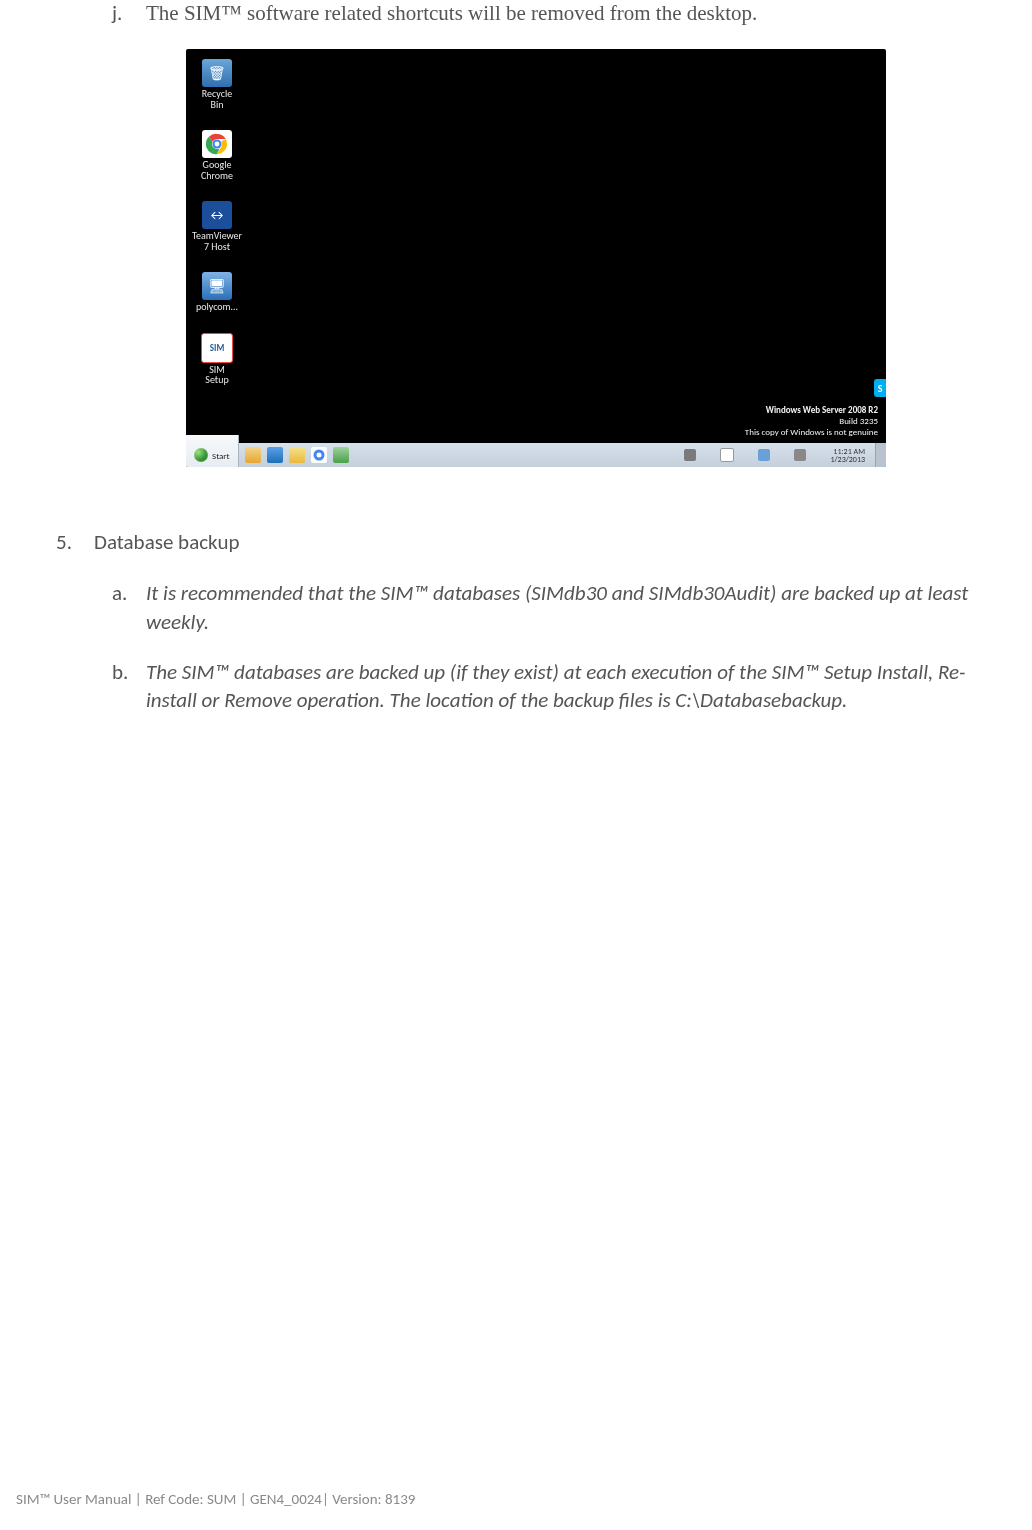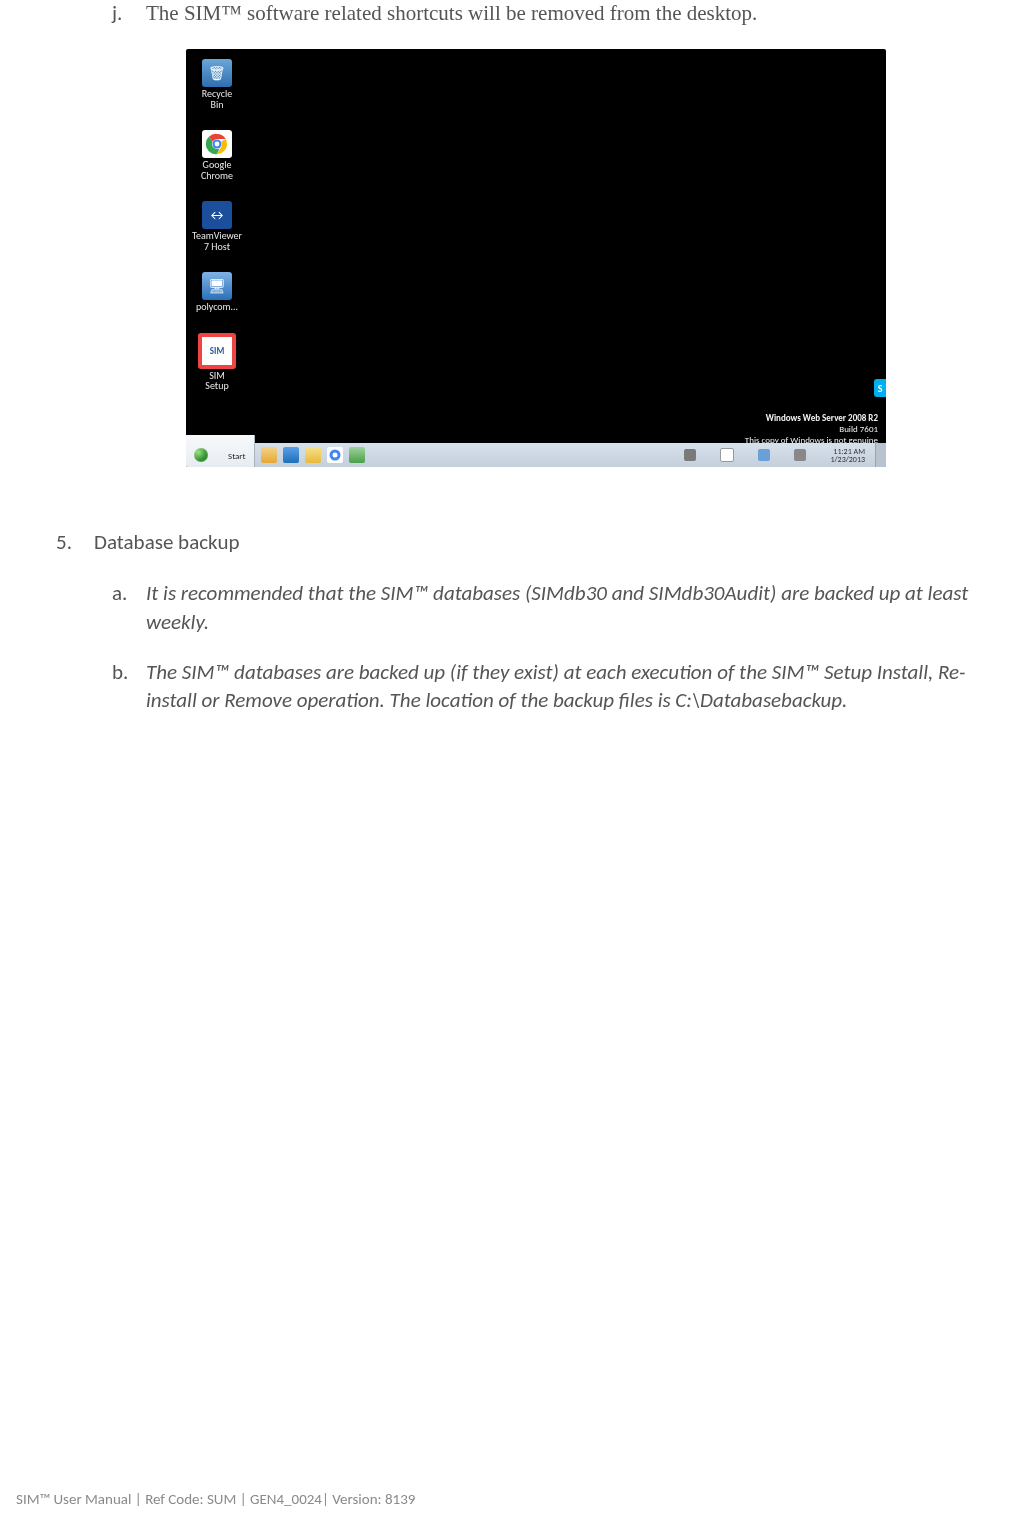--- a/index.html
+++ b/index.html
@@ -66,21 +66,21 @@
   .dicon .ilabel {
     font-size: 10px;
     color: #e8e8e8;
     text-align: center;
     line-height: 1.05;
     text-shadow: 0 0 2px #000;
   }
   .watermark {
     position: absolute;
     right: 8px;
-    bottom: 22px;
+    bottom: 30px;
     text-align: right;
     color: #f2f2f2;
     font-size: 9px;
     line-height: 1.2;
   }
   .watermark .wm1 { font-weight: 600; }
   .skype-edge {
     position: absolute;
     right: 0;
     bottom: 70px;
@@ -97,21 +97,21 @@
     right: 0;
     bottom: 0;
     height: 24px;
     background: linear-gradient(#d7e1ec, #c4cfdb);
     display: flex;
     align-items: center;
     font-size: 9px;
     color: #222;
   }
   .tb-start {
-    display:flex;align-items:center;gap:20px;
+    display:flex;align-items:center;gap:4px;
     background: linear-gradient(#f7f9fb,#e3e9f0);
     height:100%; padding:8px 8px;
     border-right:1px solid #aab4bf;
   }
   .tb-start .orb {
     width:14px;height:14px;border-radius:50%;
     background: radial-gradient(circle at 30% 30%, #9be27e, #2f8f2f 60%, #1f6f1f);
     box-shadow: inset 0 0 2px rgba(255,255,255,.6);
   }
   .tb-icons {
@@ -195,31 +195,31 @@
         <div class="ibox" style="background:#1b4f9c;color:#fff;font-size:14px;">↔</div>
         <div class="ilabel">TeamViewer 7 Host</div>
       </div>
 
       <div class="dicon">
         <div class="ibox" style="background:linear-gradient(#7fb3e6,#2a6fb8);color:#fff;font-size:14px;">🖥</div>
         <div class="ilabel">polycom...</div>
       </div>
 
       <div class="dicon">
-        <div class="ibox" style="background:#fff;border:4px solid #ef4444;color:#2a5c9a;font-size:9px;font-weight:bold;">SIM</div>
+        <div class="ibox" style="background:#fff;border:1px solid #ef4444;color:#2a5c9a;font-size:9px;font-weight:bold;">SIM</div>
         <div class="ilabel">SIM Setup</div>
       </div>
 
     </div>
 
     <div class="skype-edge">S</div>
 
     <div class="watermark">
       <div class="wm1">Windows Web Server 2008 R2</div>
-      <div>Build 7601</div>
+      <div>Build 3235</div>
       <div>This copy of Windows is not genuine</div>
     </div>
 
     <div class="taskbar">
       <div class="tb-start">
         <div class="orb"></div>
         <span>Start</span>
       </div>
       <div class="tb-icons">
         <div class="ti" style="background:linear-gradient(#f3d38a,#e6a733);"></div>

